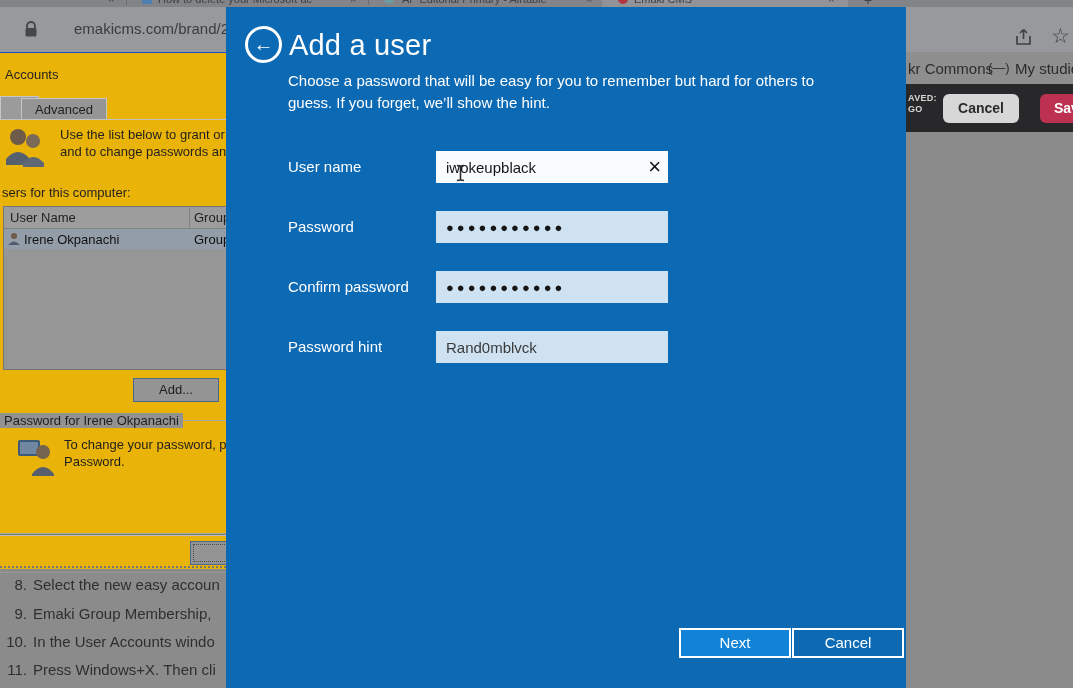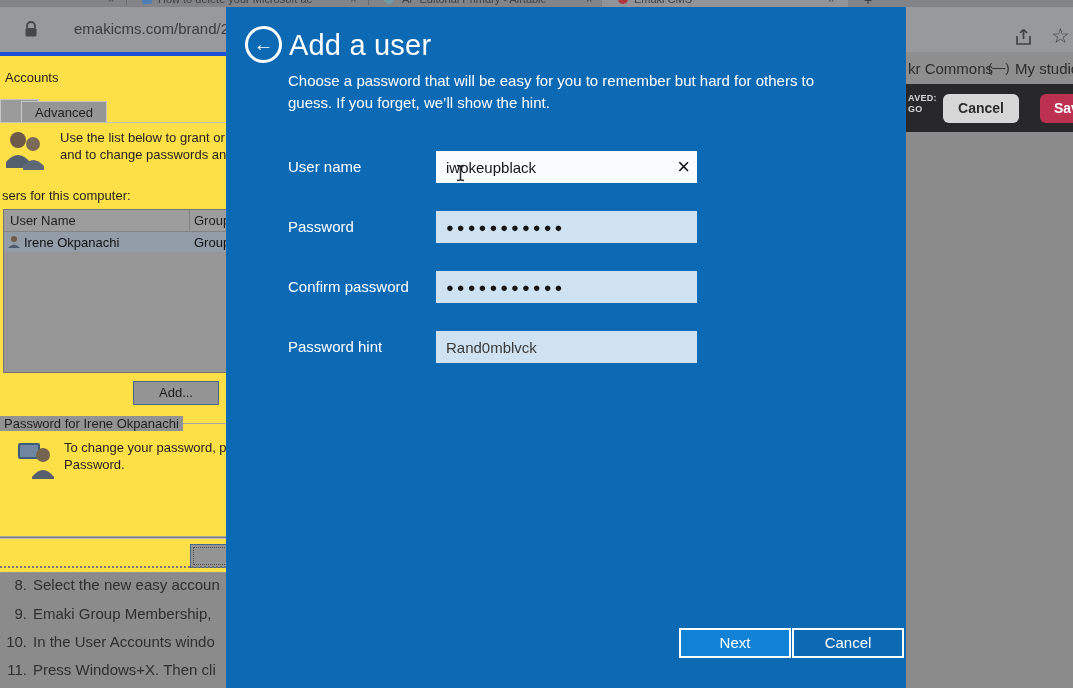--- a/index.html
+++ b/index.html
@@ -26,21 +26,21 @@
   .pageheader{position:absolute;left:906px;top:52px;width:167px;height:32px;background:#8e8e8e;color:#2c2c2c;font-size:15px;}
   .pageheader span{position:absolute;top:8px;white-space:nowrap;}
   .savebar{position:absolute;left:906px;top:84px;width:167px;height:48px;background:#28282b;}
   .savefrag{position:absolute;left:2px;color:#d6d6d6;font-size:9px;font-weight:bold;letter-spacing:.3px;}
   .btn-cancel-dark{position:absolute;left:37px;top:10px;width:76px;height:29px;background:#d7d7d7;border-radius:6px;
                    font-size:14px;font-weight:bold;color:#2b2b2b;text-align:center;line-height:29px;}
   .btn-save-dark{position:absolute;left:134px;top:10px;width:48px;height:29px;background:#bd3150;border-radius:6px;
                  font-size:14px;font-weight:bold;color:#fff;line-height:29px;padding-left:14px;}
 
   
-  .uadlg{position:absolute;left:0;top:52px;width:226px;height:516px;background:#fde047;color:#1f1f1f;font-size:13px;border-top:4px solid #1d4ed8;}
+  .uadlg{position:absolute;left:0;top:52px;width:226px;height:516px;background:#eab308;color:#1f1f1f;font-size:13px;border-top:1px solid #1d4ed8;}
   .uadlg .abs{position:absolute;white-space:nowrap;}
   .ua-tab{position:absolute;background:#9b9b9b;border:1px solid #c6c6c6;border-bottom:none;}
   .ua-tabline{position:absolute;left:0;top:66px;width:226px;height:1px;background:#c2c2c2;}
   .listbox{position:absolute;left:3px;top:153px;width:223px;height:162px;background:#969696;border:1px solid #757575;border-right:none;}
   .listhead{position:absolute;left:0;top:0;width:100%;height:21px;background:#9d9d9d;border-bottom:1px solid #838383;}
   .colsep{position:absolute;left:185px;top:0;width:1px;height:21px;background:#838383;}
   .listrow{position:absolute;left:0;top:22px;width:100%;height:20px;background:#929da8;padding-left:26px;}
   .ua-btn{position:absolute;background:#949494;border:1px solid #47688c;text-align:center;color:#1c1c1c;}
   .groupbox{position:absolute;left:-12px;top:367px;width:252px;height:112px;border:1px solid #a6a6a6;}
   .grouplabel{position:absolute;left:0px;top:360px;background:#929292;padding:0 4px;}
@@ -54,21 +54,21 @@
   .step .num{position:absolute;left:0;top:0;width:27px;text-align:right;}
   .step .txt{position:absolute;left:33px;top:0;}
 
   
   .audlg{position:absolute;left:226px;top:7px;width:680px;height:681px;background:#0c69b4;color:#fff;}
   .backbtn{position:absolute;left:19px;top:19px;width:37px;height:37px;border:3px solid #fff;border-radius:50%;
            box-sizing:border-box;text-align:center;line-height:30px;font-size:20px;color:#fff;}
   .au-title{position:absolute;left:63px;top:22px;font-size:29px;font-weight:300;letter-spacing:.2px;}
   .au-sub{position:absolute;left:62px;top:63px;width:556px;font-size:15px;line-height:22px;}
   .au-label{position:absolute;left:62px;height:32px;line-height:32px;font-size:15px;}
-  .au-field{position:absolute;left:210px;width:261px;height:32px;}
+  .au-field{position:absolute;left:210px;width:232px;height:32px;}
   .au-field input{width:100%;height:100%;box-sizing:border-box;border:none;outline:none;margin:0;
                   padding:0 30px 0 10px;font-family:"Liberation Sans",sans-serif;font-size:15px;color:#151515;background:#cfe2f1;}
   .au-field.focused input{background:#f9fcfe;}
   .au-field.dots input{font-size:13px;letter-spacing:3px;padding-right:10px;}
   .au-field.hint input{color:#3a3a3a;padding-right:10px;}
   .clearx{position:absolute;right:7px;top:2px;font-size:22px;color:#111;line-height:28px;}
   .ibeam{position:absolute;left:229px;top:157px;}
   .au-btn{position:absolute;top:621px;width:112px;height:30px;box-sizing:border-box;border:2px solid #fff;
           text-align:center;line-height:26px;font-size:15px;color:#fff;}
   .au-next{left:453px;background:#1182d6;}

